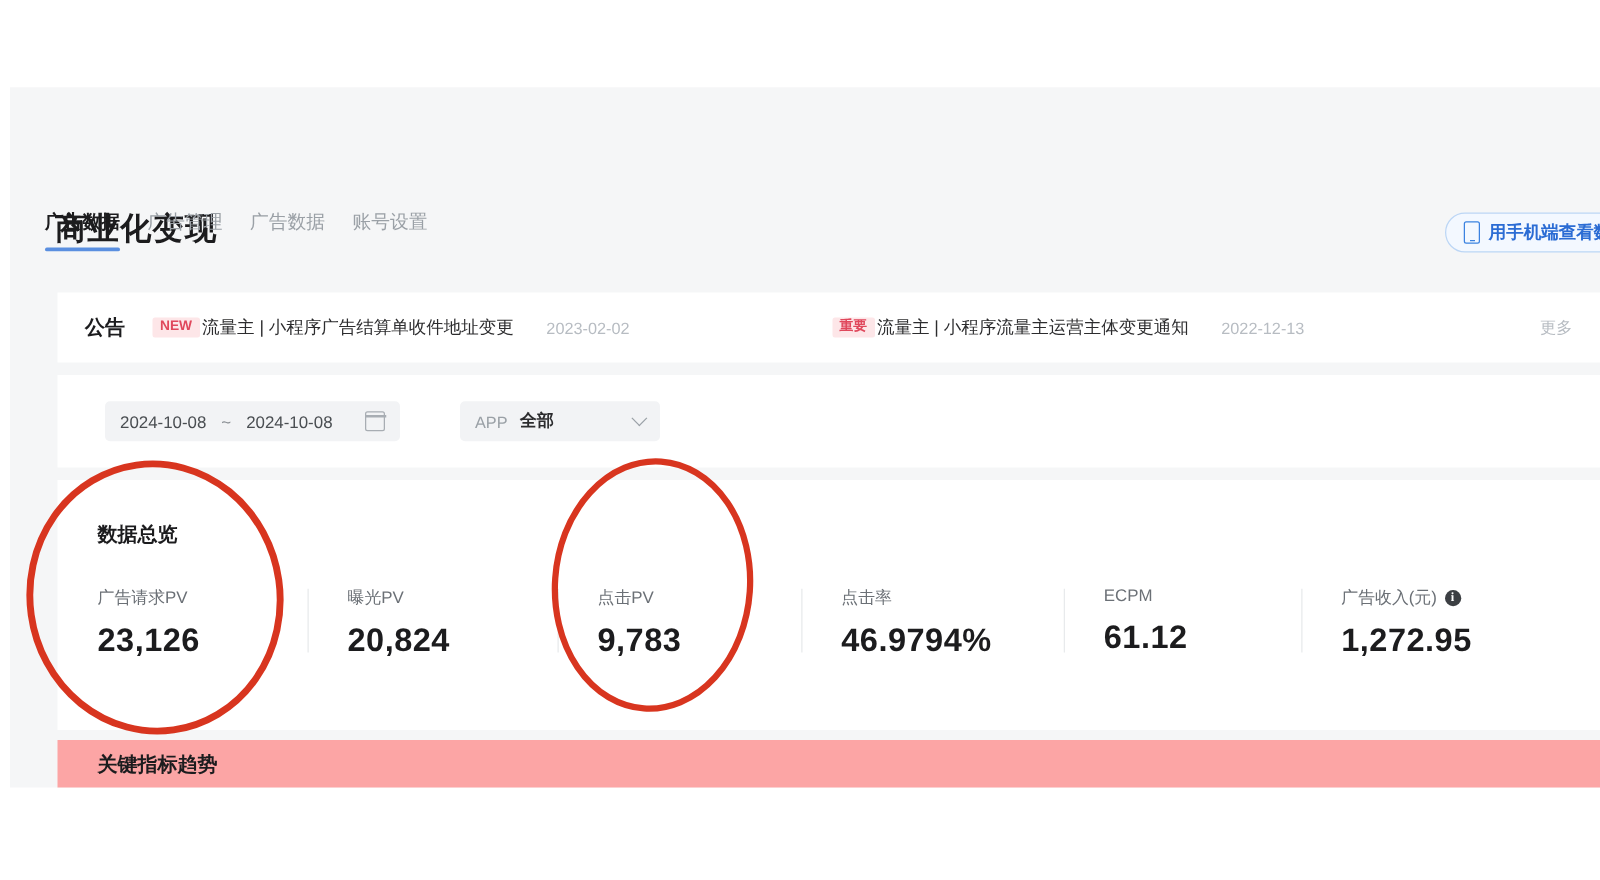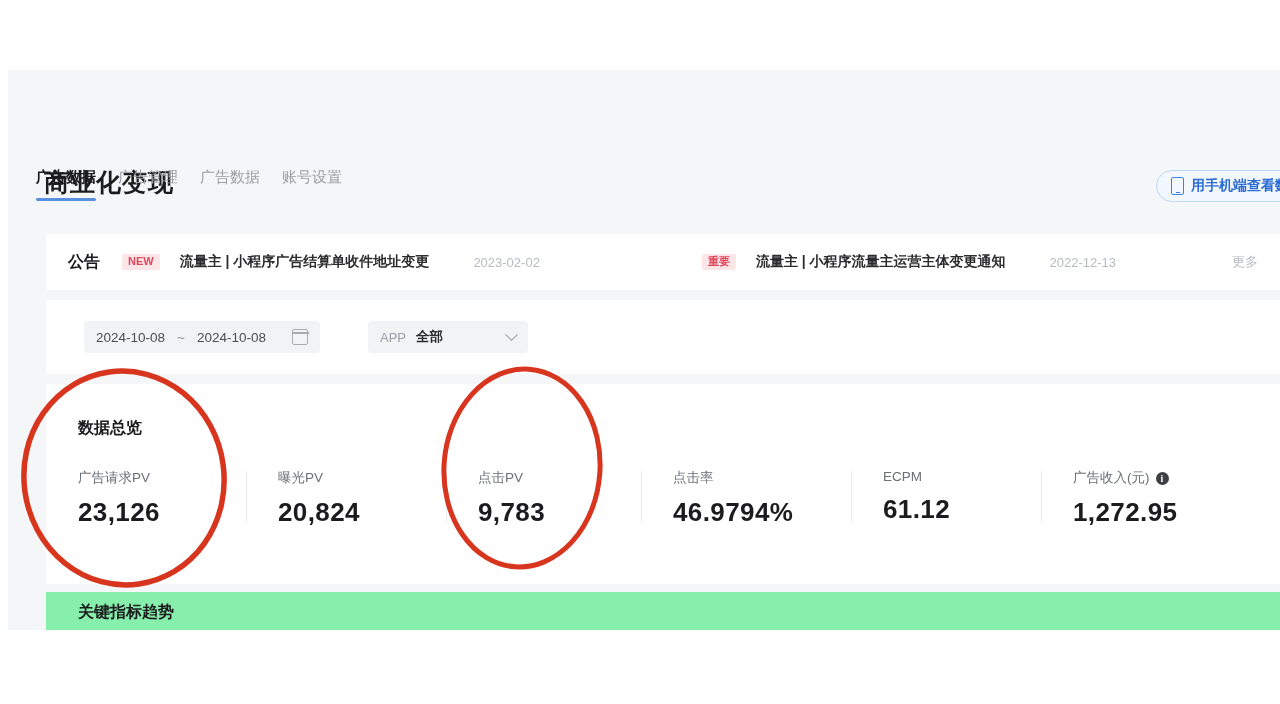--- a/index.html
+++ b/index.html
@@ -142,36 +142,36 @@
   .ann-title {
     font-size: 16px;
     font-weight: bold;
     color: #1c1c1e;
     margin-right: 22px;
     white-space: nowrap;
   }
   .ann-item {
     display: flex;
     align-items: center;
-    gap: 20px;
+    gap: 2px;
     white-space: nowrap;
   }
   .ann-badge {
     font-size: 11px;
     font-weight: bold;
     padding: 2px 6px 3px;
     border-radius: 2px;
     background: #fde6e8;
     color: #e0485c;
     line-height: 1;
   }
   .ann-text {
     font-size: 14px;
     color: #2c2c2e;
-    font-weight: bold;
+    font-weight: normal;
   }
   .ann-date {
     font-size: 13px;
     color: #b7bcc2;
     margin-left: 24px;
   }
   .ann-gap { width: 162px; flex: 0 0 auto; }
   .ann-more {
     margin-left: auto;
     font-size: 13px;
@@ -333,21 +333,21 @@
     white-space: nowrap;
   }
 
   
   #trend-card {
     position: absolute;
     left: 46px;
     top: 592px;
     width: 1234px;
     height: 38px;
-    background: #86efac;
+    background: #fca5a5;
     box-sizing: border-box;
   }
   #trend-title {
     position: absolute;
     left: 32px;
     top: 10px;
     font-size: 16px;
     font-weight: bold;
     color: #1c1c1e;
   }

